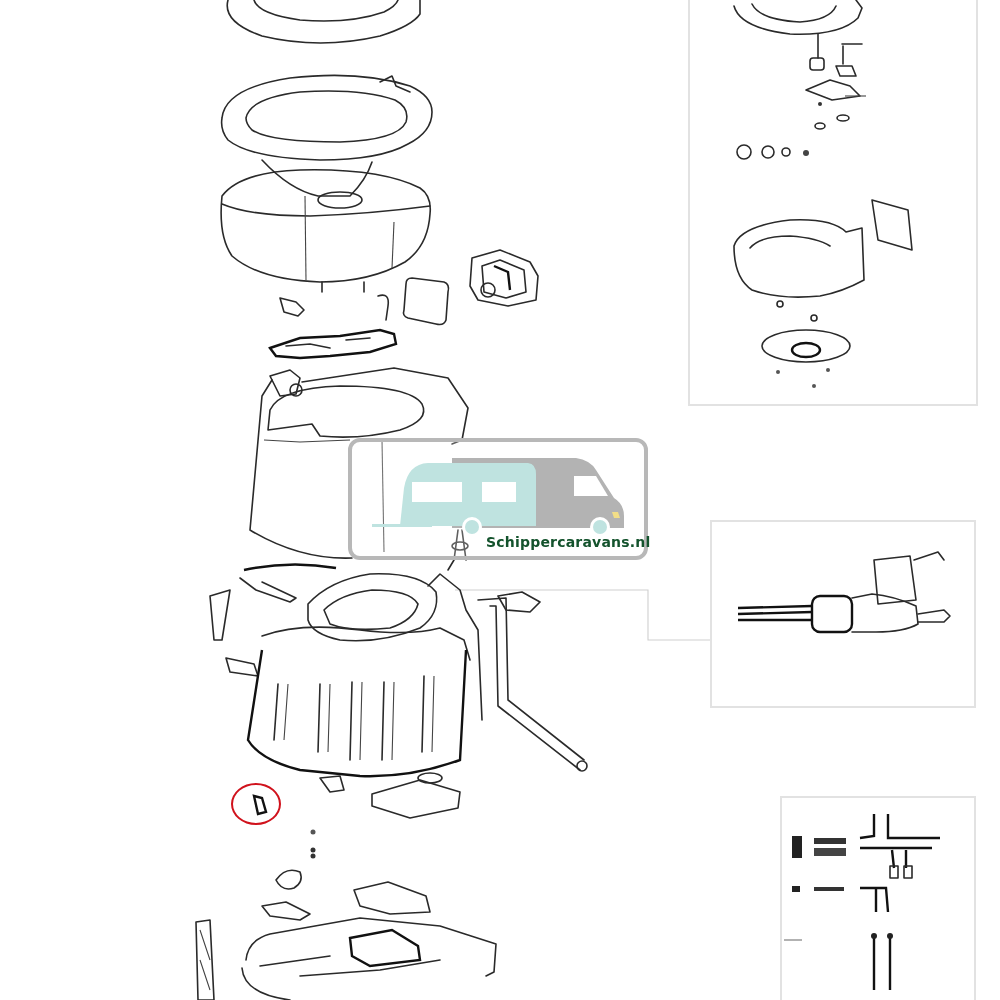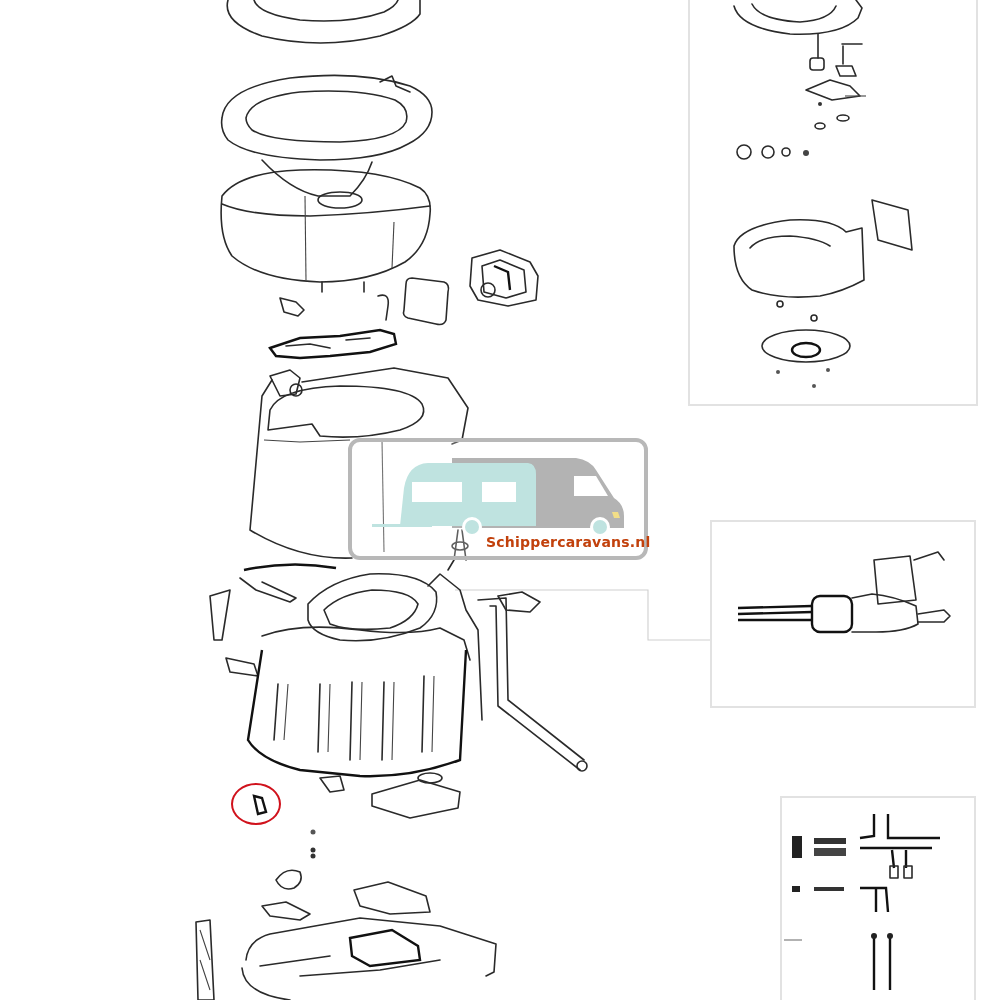--- a/index.html
+++ b/index.html
@@ -4,21 +4,21 @@
 <style>
   html,body{margin:0;padding:0;background:#ffffff;}
   body{width:1000px;height:1000px;position:relative;overflow:hidden;font-family:"DejaVu Sans",sans-serif;}
   .canvas{position:absolute;left:0;top:0;width:1000px;height:1000px;}
   svg{position:absolute;left:0;top:0;}
   .ln{fill:none;stroke:#2a2a2a;stroke-width:1.6;stroke-linejoin:round;stroke-linecap:round;}
   .lnt{fill:none;stroke:#444;stroke-width:1.1;}
   .lnb{fill:none;stroke:#111;stroke-width:2.4;}
   .frame{position:absolute;border:2px solid #e2e2e2;background:transparent;}
   .watermark{position:absolute;left:348px;top:438px;width:300px;height:122px;border:4px solid #b8b8b8;border-radius:12px;box-sizing:border-box;background:rgba(255,255,255,0.25);}
-  .wm-text{position:absolute;left:486px;top:534px;font-family:"DejaVu Sans",sans-serif;font-weight:bold;font-size:14px;color:#c2410c;letter-spacing:0.2px;}
+  .wm-text{position:absolute;left:486px;top:534px;font-family:"DejaVu Sans",sans-serif;font-weight:bold;font-size:14px;color:#14532d;letter-spacing:0.2px;}
   .highlight{position:absolute;left:231px;top:783px;width:50px;height:42px;border:2px solid #d0121c;border-radius:50%;box-sizing:border-box;}
 </style>
 </head>
 <body>
 
 <div class="canvas">
 
   <div class="frame" style="left:688px;top:-4px;width:286px;height:406px;"></div>
   <div class="frame" style="left:710px;top:520px;width:262px;height:184px;"></div>
   <div class="frame" style="left:780px;top:796px;width:192px;height:210px;"></div>

